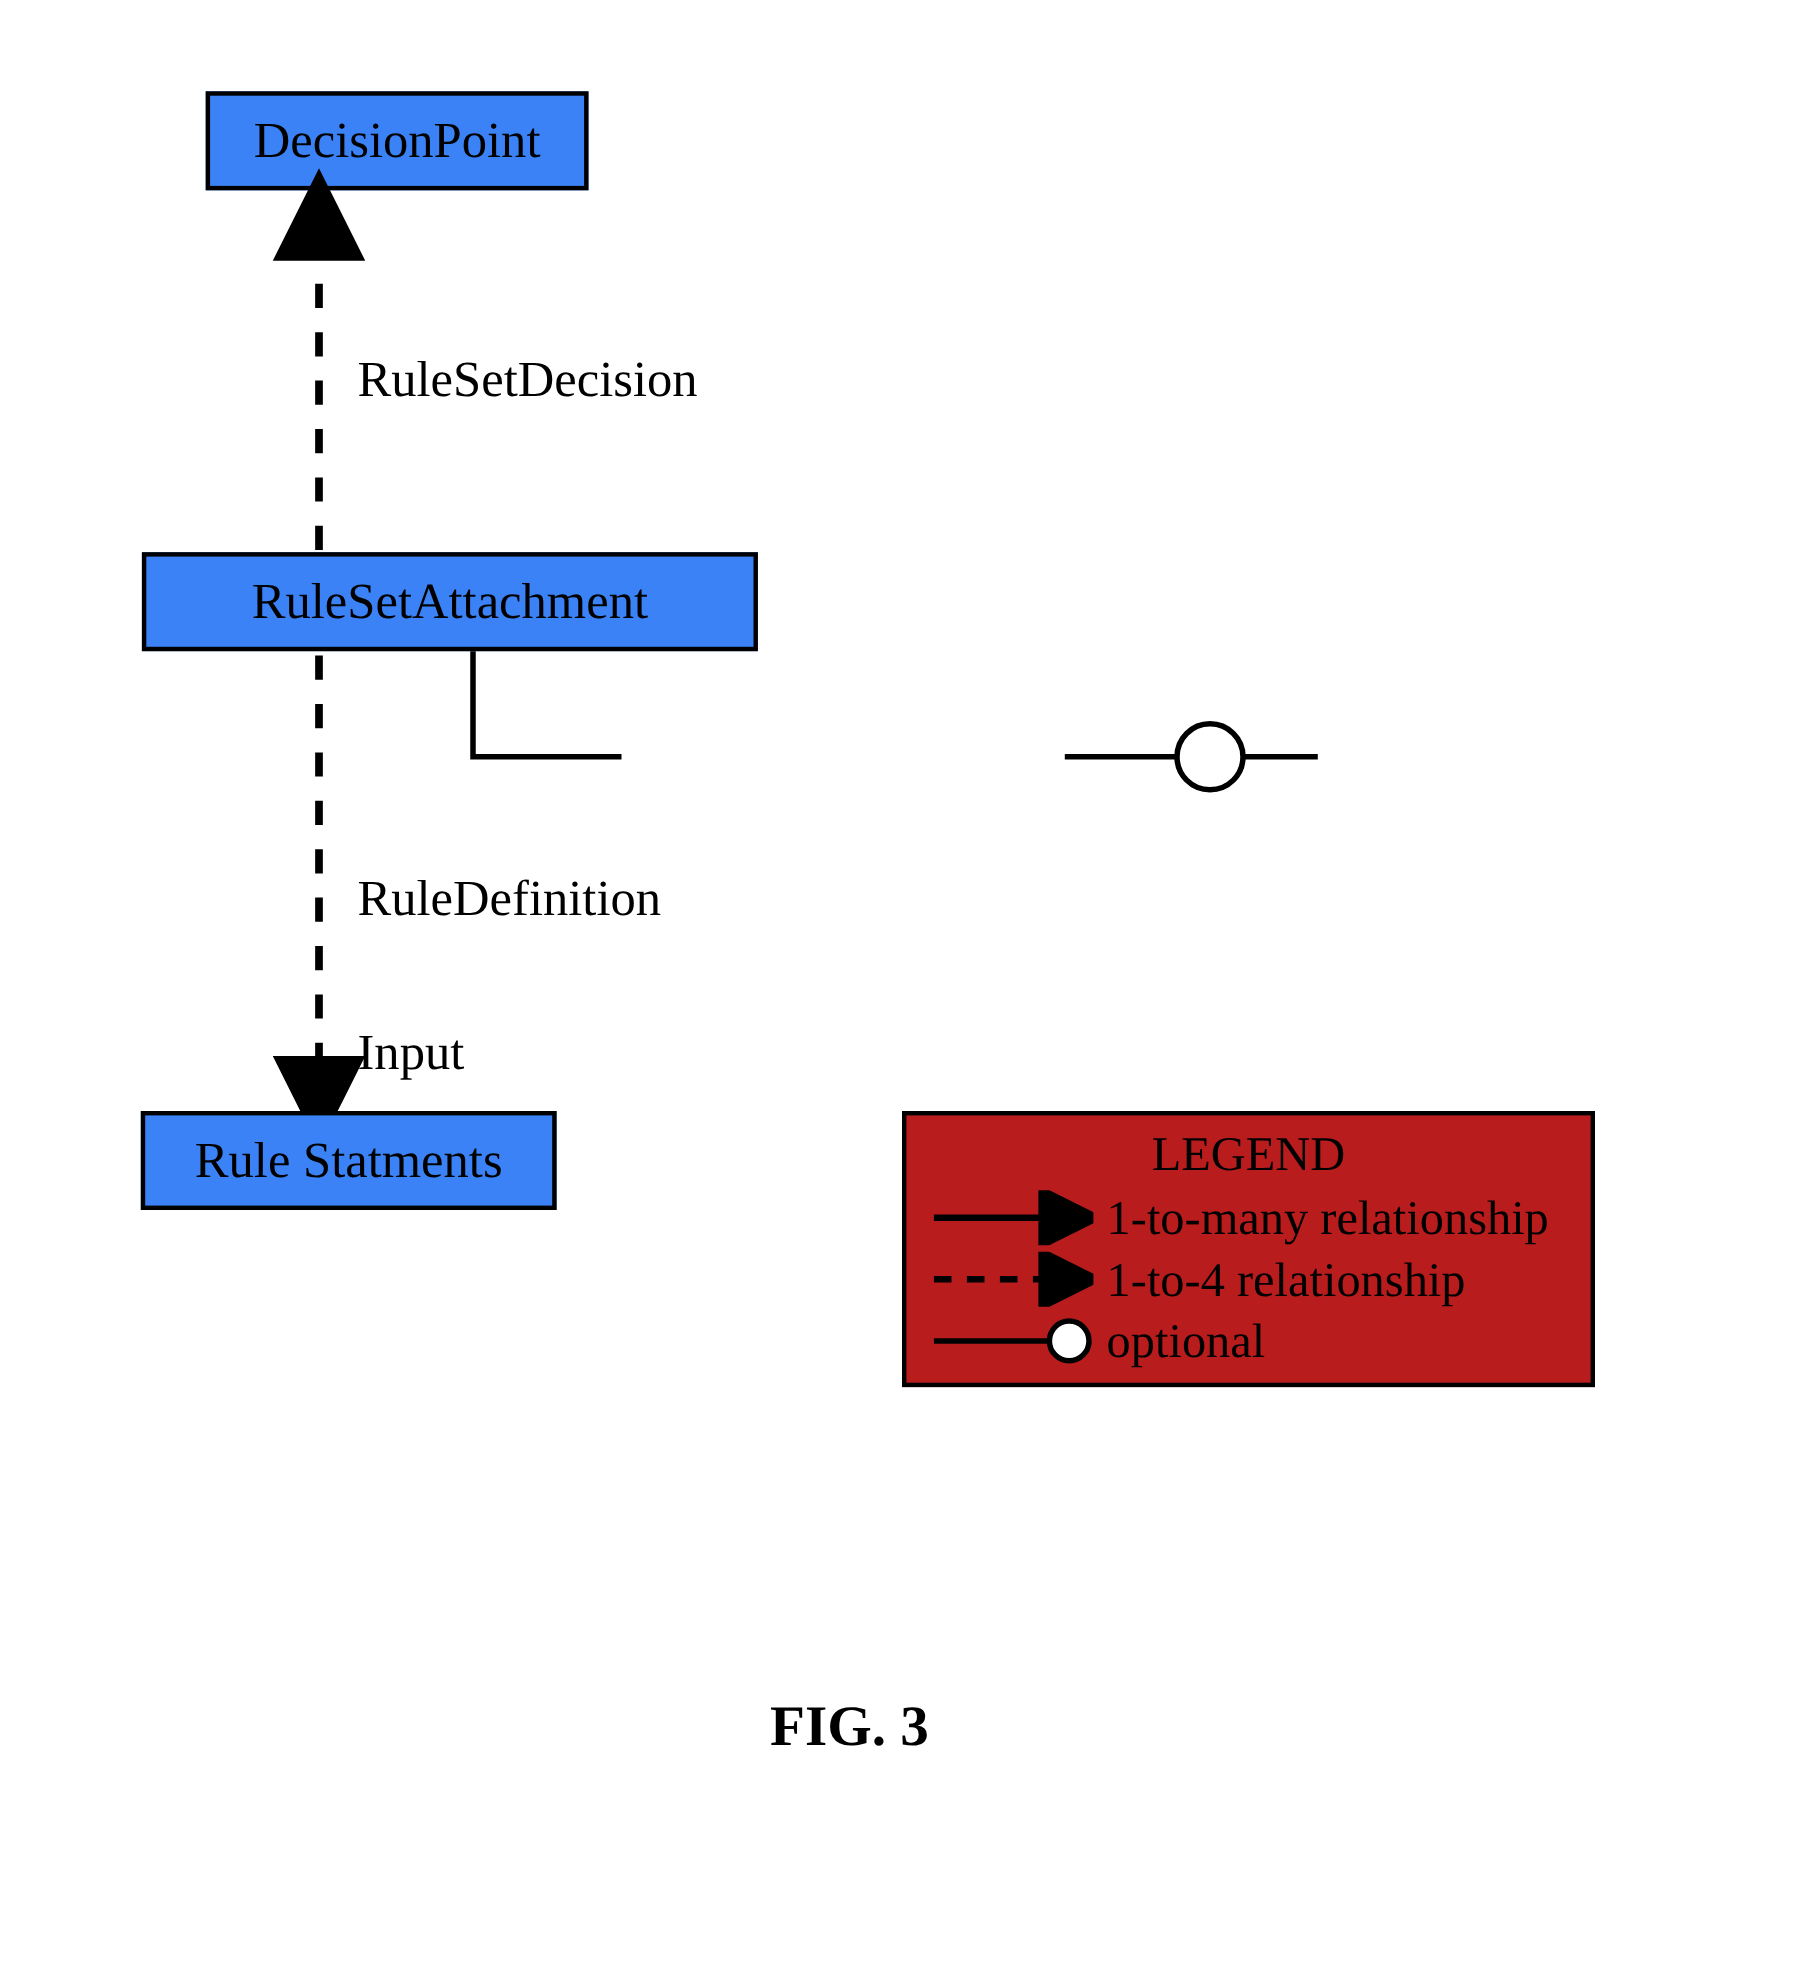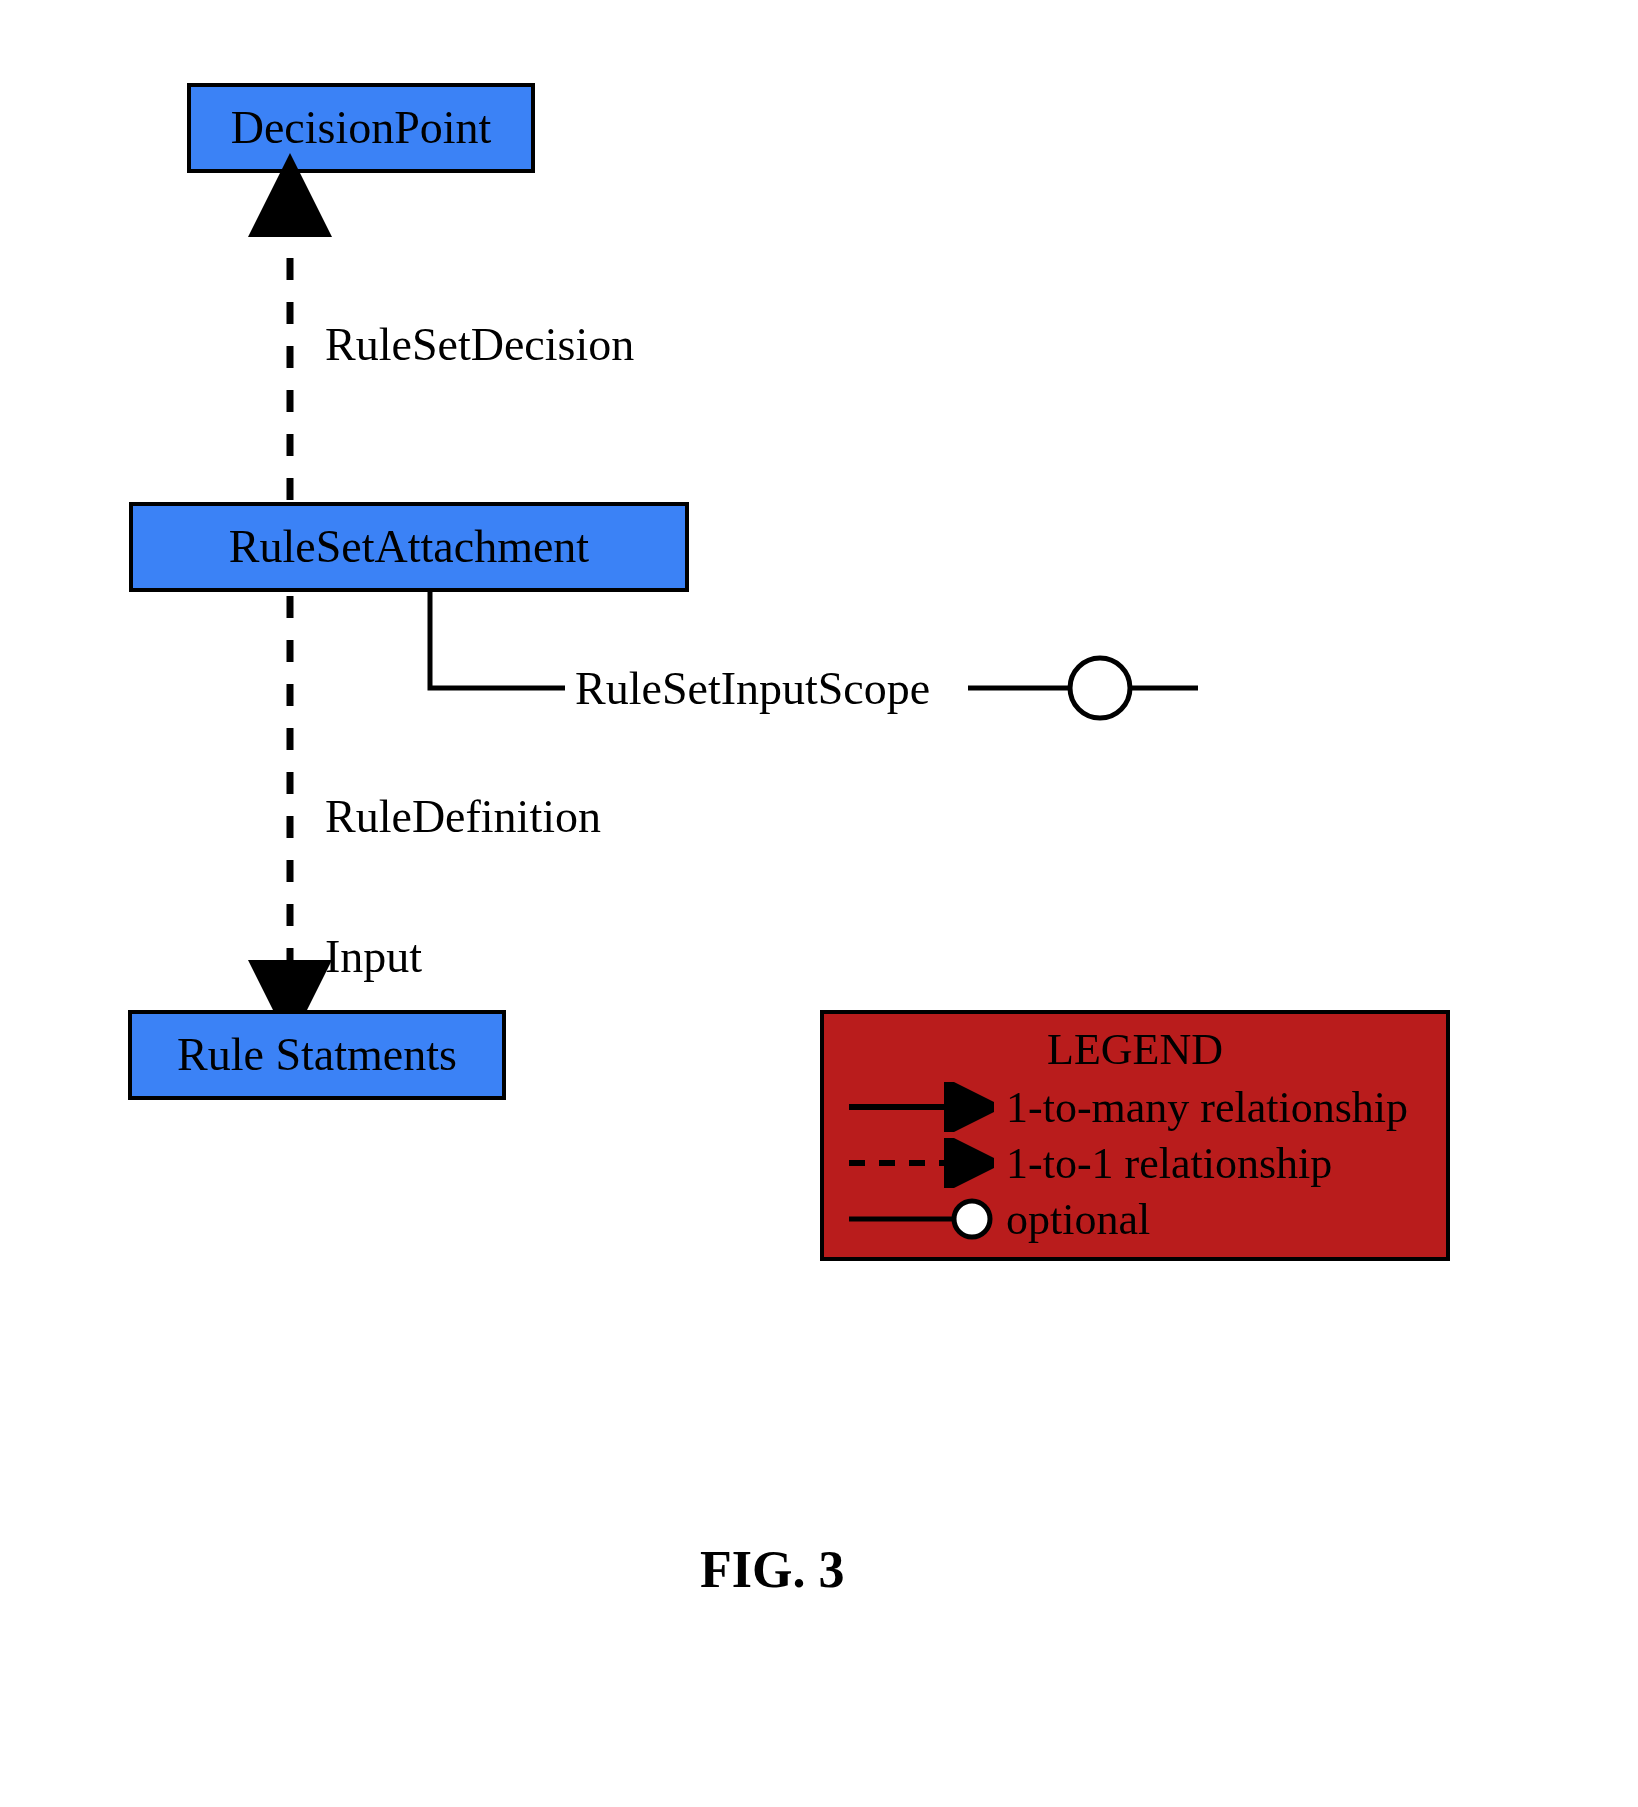--- a/index.html
+++ b/index.html
@@ -91,21 +91,20 @@
 
   <svg class="connector" style="left:0; top:0;" width="1638" height="1807">
 
     <path d="M430,592 L430,688 L565,688" stroke="#000" stroke-width="5" fill="none"></path>
 
     <line x1="968" y1="688" x2="1070" y2="688" stroke="#000" stroke-width="5"></line>
     <circle cx="1100" cy="688" r="30" stroke="#000" stroke-width="5" fill="#fff"></circle>
 
     <line x1="1130" y1="688" x2="1198" y2="688" stroke="#000" stroke-width="5"></line>
   </svg>
-  <div class="label" style="left:575px; top:662px;">RuleSetInputScope</div>
 
 
   <svg class="connector" style="left:0; top:0;" width="1638" height="1807">
     <defs>
       <marker id="arrowHeadDown" markerWidth="12" markerHeight="12" refX="6" refY="6" orient="auto">
         <path d="M0,0 L12,6 L0,12 Z" fill="#000"></path>
       </marker>
     </defs>
     <line x1="290" y1="596" x2="290" y2="1002" stroke="#000" stroke-width="7" stroke-dasharray="22 22" marker-end="url(#arrowHeadDown)"></line>
   </svg>
@@ -131,21 +130,21 @@
     </div>
     <div class="legend-row">
       <svg class="legend-icon" viewBox="0 0 150 50">
         <defs>
           <marker id="lgArrow2" markerWidth="10" markerHeight="10" refX="5" refY="5" orient="auto">
             <path d="M0,0 L10,5 L0,10 Z" fill="#000"></path>
           </marker>
         </defs>
         <line x1="5" y1="25" x2="130" y2="25" stroke="#000" stroke-width="6" stroke-dasharray="16 14" marker-end="url(#lgArrow2)"></line>
       </svg>
-      <span>1-to-1 relationship</span>
+      <span>1-to-4 relationship</span>
     </div>
     <div class="legend-row">
       <svg class="legend-icon" viewBox="0 0 150 50">
         <line x1="5" y1="25" x2="110" y2="25" stroke="#000" stroke-width="5"></line>
         <circle cx="128" cy="25" r="18" stroke="#000" stroke-width="5" fill="#fff"></circle>
       </svg>
       <span>optional</span>
     </div>
   </div>
 

